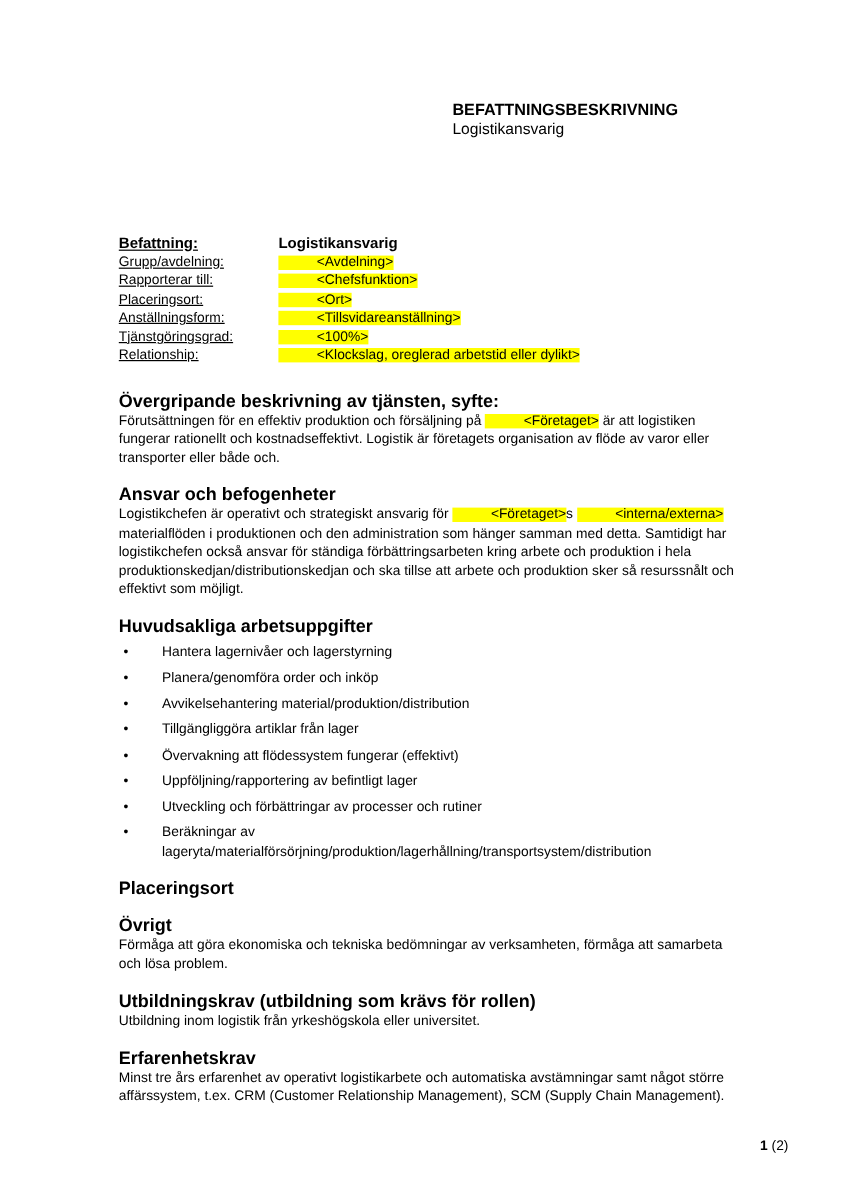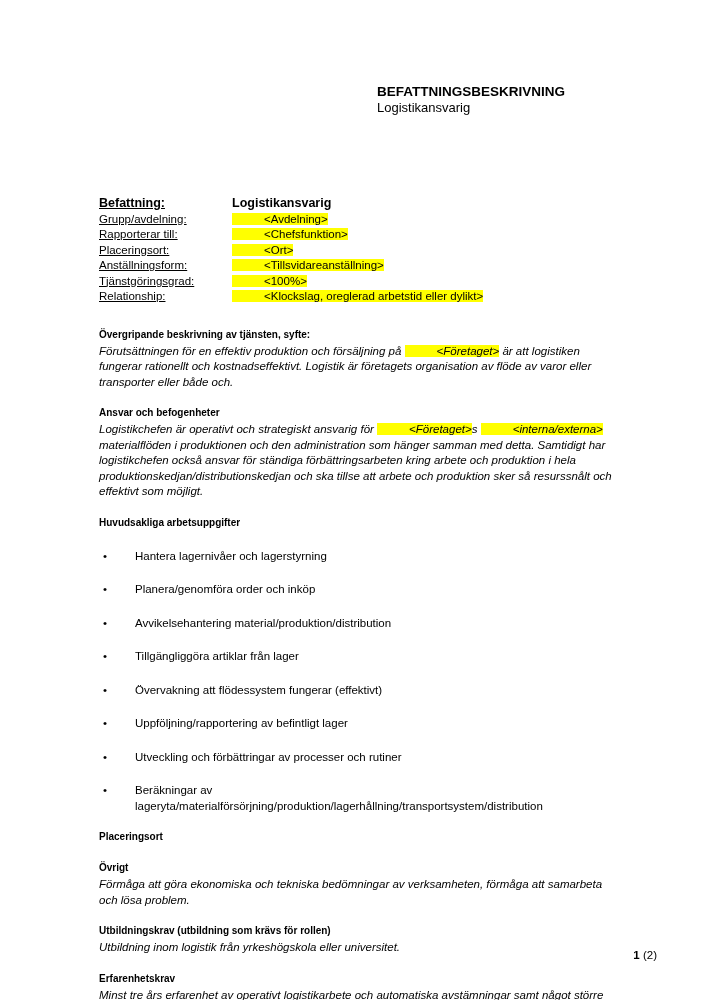--- a/index.html
+++ b/index.html
@@ -48,39 +48,38 @@
     font-weight: bold;
     font-size: 12.5px;
   }
   .hl {
     background: var(--hl-color, #ffff00);
     padding-left: 32px;
   }
   .section { margin-top: 15px; }
   .section.first-section { margin-top: 22px; }
   .section-heading {
-    font-size: 10px;
+    font-size: 15px;
     font-weight: bold;
     line-height: 16px;
     margin: 0 0 1px 0;
   }
   .section p {
     margin: 0;
     overflow-wrap: break-word;
-    font-style: italic;
   }
   ul.bullets {
     list-style: none;
     margin: 4px 0 0 0;
     padding: 0;
   }
   ul.bullets li {
     position: relative;
     padding-left: 36px;
-    margin-top: 18px;
+    margin-top: 6px;
   }
   ul.bullets li::before {
     content: "\2022";
     position: absolute;
     left: 4px;
     top: 0;
   }
   .footer {
     position: absolute;
     top: 948px;

